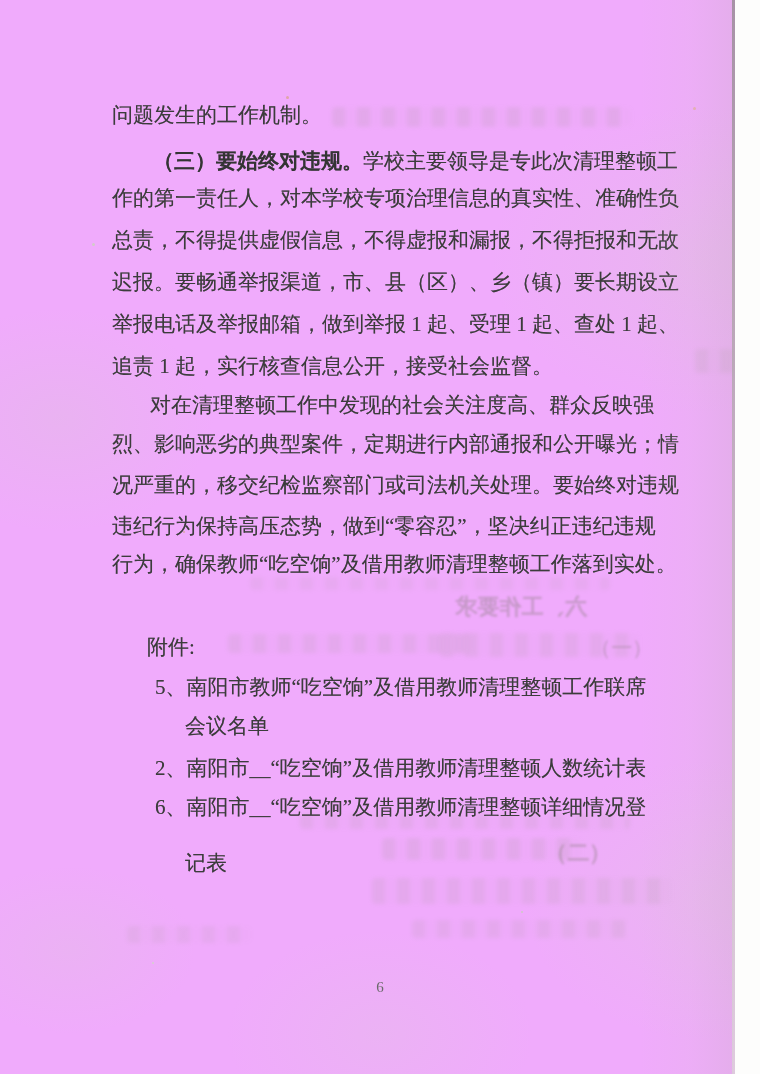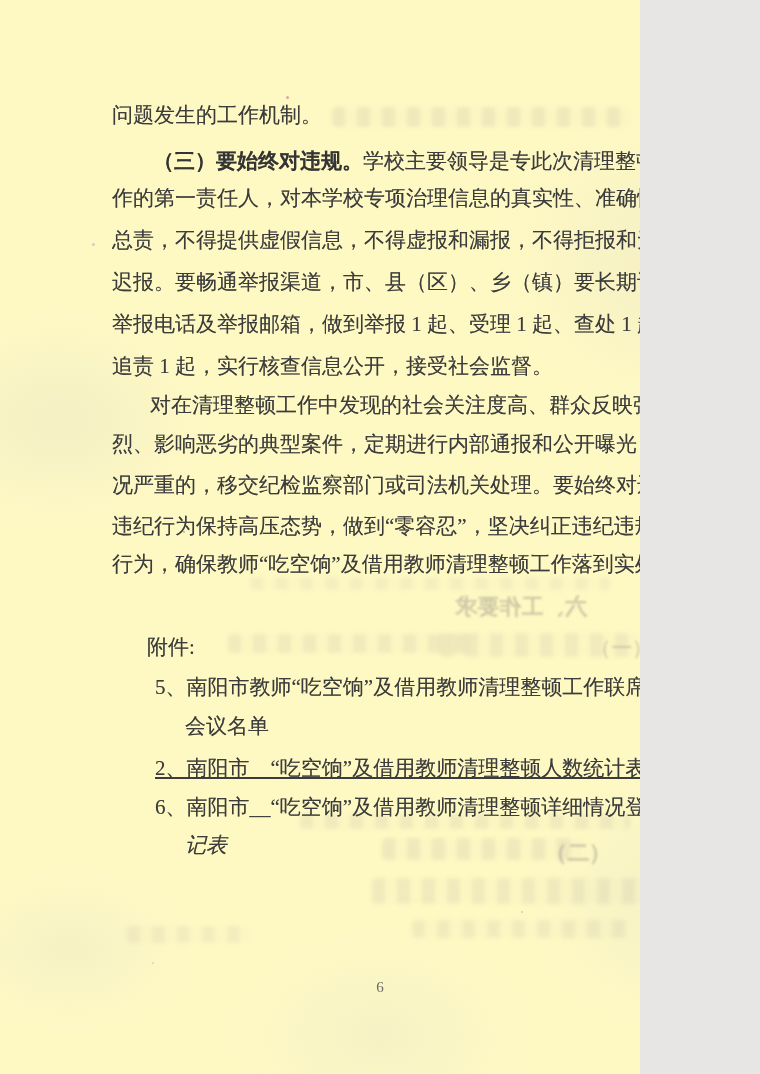--- a/index.html
+++ b/index.html
@@ -1,19 +1,19 @@
 <!DOCTYPE html>
 <html><head>
 <meta charset="utf-8">
 <style>
   html,body{margin:0;padding:0;background:#e8e6e4;}
   .scan{
     position:relative;
-    width:640px;height:1074px;
-    background:#fef9c3;
+    width:760px;height:1074px;
+    background:#f0abfc;
     overflow:hidden;
     font-family:"Liberation Serif","DejaVu Serif",serif;
   }
   
   .paper-shade{
     position:absolute;inset:0;pointer-events:none;
     background-image:
       radial-gradient(220px 160px at 60px 420px, rgba(210,205,203,.22), transparent 70%),
       radial-gradient(300px 220px at 700px 260px, rgba(214,206,204,.26), transparent 70%),
       radial-gradient(260px 200px at 705px 900px, rgba(216,209,207,.24), transparent 70%),
@@ -93,23 +93,23 @@
       <div class="line" style="left: 112px; top: 312px;">举报电话及举报邮箱，做到举报 1 起、受理 1 起、查处 1 起、</div>
       <div class="line" style="left: 112px; top: 354px;">追责 1 起，实行核查信息公开，接受社会监督。</div>
       <div class="line" style="left: 150px; top: 393px;">对在清理整顿工作中发现的社会关注度高、群众反映强</div>
       <div class="line" style="left: 112px; top: 432px;">烈、影响恶劣的典型案件，定期进行内部通报和公开曝光；情</div>
       <div class="line" style="left: 112px; top: 473px;">况严重的，移交纪检监察部门或司法机关处理。要始终对违规</div>
       <div class="line" style="left: 112px; top: 514px;">违纪行为保持高压态势，做到“零容忍”，坚决纠正违纪违规</div>
       <div class="line" style="left: 112px; top: 552px;">行为，确保教师“吃空饷”及借用教师清理整顿工作落到实处。</div>
       <div class="line" style="left: 147px; top: 635px; text-align: right;">附件:</div>
       <div class="line" style="left: 155px; top: 675px;">5、南阳市教师“吃空饷”及借用教师清理整顿工作联席</div>
       <div class="line" style="left: 185px; top: 714px;">会议名单</div>
-      <div class="line" style="left: 155px; top: 756px; text-decoration: underline;">2、南阳市__“吃空饷”及借用教师清理整顿人数统计表</div>
+      <div class="line" style="left: 155px; top: 756px;">2、南阳市__“吃空饷”及借用教师清理整顿人数统计表</div>
       <div class="line" style="left: 155px; top: 795px;">6、南阳市__“吃空饷”及借用教师清理整顿详细情况登</div>
-      <div class="line" style="left: 185px; top: 833px; font-style: italic;">记表</div>
+      <div class="line" style="left: 185px; top: 851px;">记表</div>
     </div>
 
   <div class="page-number">6</div>
 
   <div class="right-shadow"></div>
   <div class="edge-line"></div>
   <div class="right-strip"></div>
   <div class="speck" style="left:286px;top:96px;width:3px;height:3px;background:#dfa6a6"></div>
   <div class="speck" style="left:693px;top:107px;width:3px;height:3px;background:#e2b0b0"></div>
   <div class="speck" style="left:183px;top:531px;width:2px;height:2px;background:#d9a4a4"></div>

